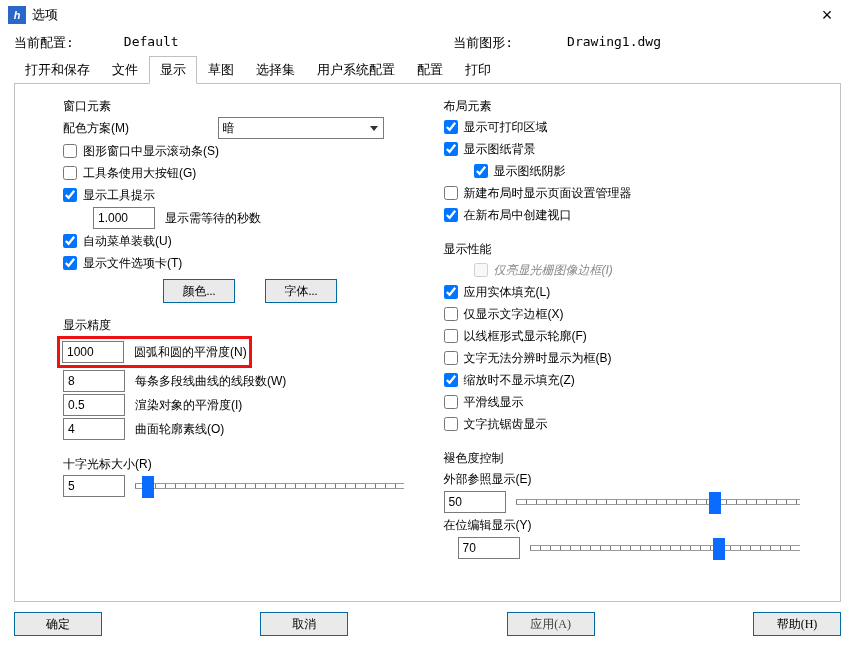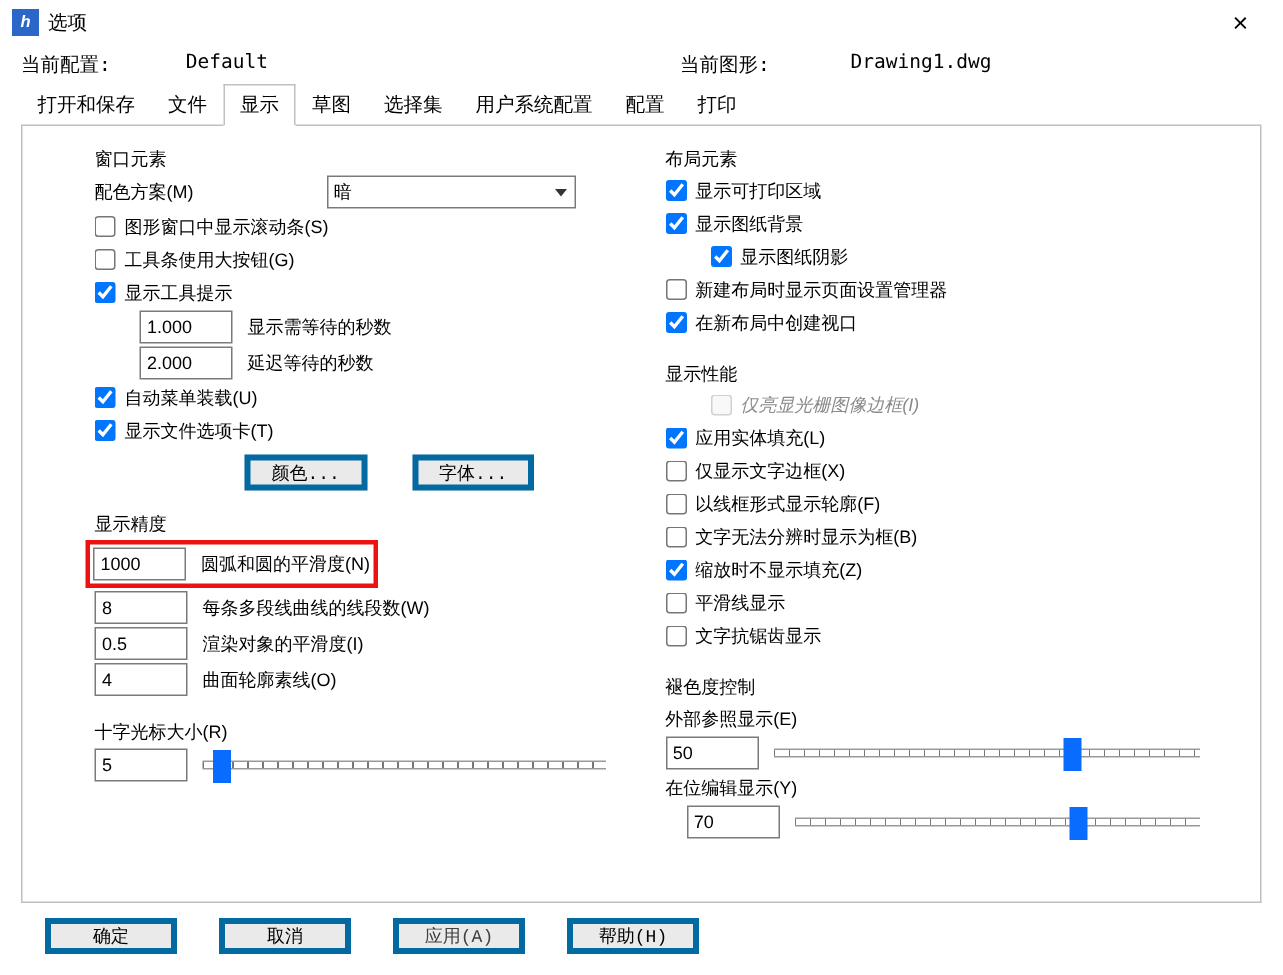--- a/index.html
+++ b/index.html
@@ -140,26 +140,26 @@
     position: absolute;
     right: 6px; top: 9px;
     border-left: 4px solid transparent;
     border-right: 4px solid transparent;
     border-top: 5px solid #333;
     pointer-events: none;
   }
   .btn {
     height: 24px;
     min-width: 72px;
-    border: 4px solid #0369a1;
+    border: 1px solid #0369a1;
     background: #eaeaea;
     padding: 0 14px;
     font-size: 12px;
     cursor: pointer;
-    font-family: Liberation Mono, monospace;
+    font-family: Liberation Serif, serif;
   }
   .btn-row {
     display: flex;
     gap: 30px;
     margin: 6px 0 0 130px;
   }
 
   .slider-row {
     display: flex;
     align-items: center;
@@ -178,24 +178,23 @@
     position: absolute;
     width: 12px;
     height: 22px;
     background: #0a6cff;
     top: -8px;
     transform: translateX(-50%);
   }
 
   .footer {
     display: flex;
-    justify-content: flex-start;
-    gap: 28px;
+    justify-content: space-between;
+    gap: 16px;
     padding: 10px 14px;
-    margin-left: 16px;
   }
   .footer .btn { min-width: 88px; }
   .footer .btn.disabled { color: #404040; }
 
   .row-label { flex: 1; }
 </style>
 </head>
 <body>
 
 <div class="titlebar">
@@ -248,24 +247,20 @@
         <span>工具条使用大按钮(G)</span>
       </div>
       <div class="item">
         <input type="checkbox" checked="" style="">
         <span>显示工具提示</span>
       </div>
       <div class="item sub">
         <input class="txt" value="1.000" style="">
         <span>显示需等待的秒数</span>
       </div>
-      <div class="item sub">
-        <input class="txt" value="2.000" style="">
-        <span>延迟等待的秒数</span>
-      </div>
       <div class="item">
         <input type="checkbox" checked="" style="">
         <span>自动菜单装载(U)</span>
       </div>
       <div class="item">
         <input type="checkbox" checked="" style="">
         <span>显示文件选项卡(T)</span>
       </div>
       <div class="btn-row">
         <button class="btn">颜色...</button>

